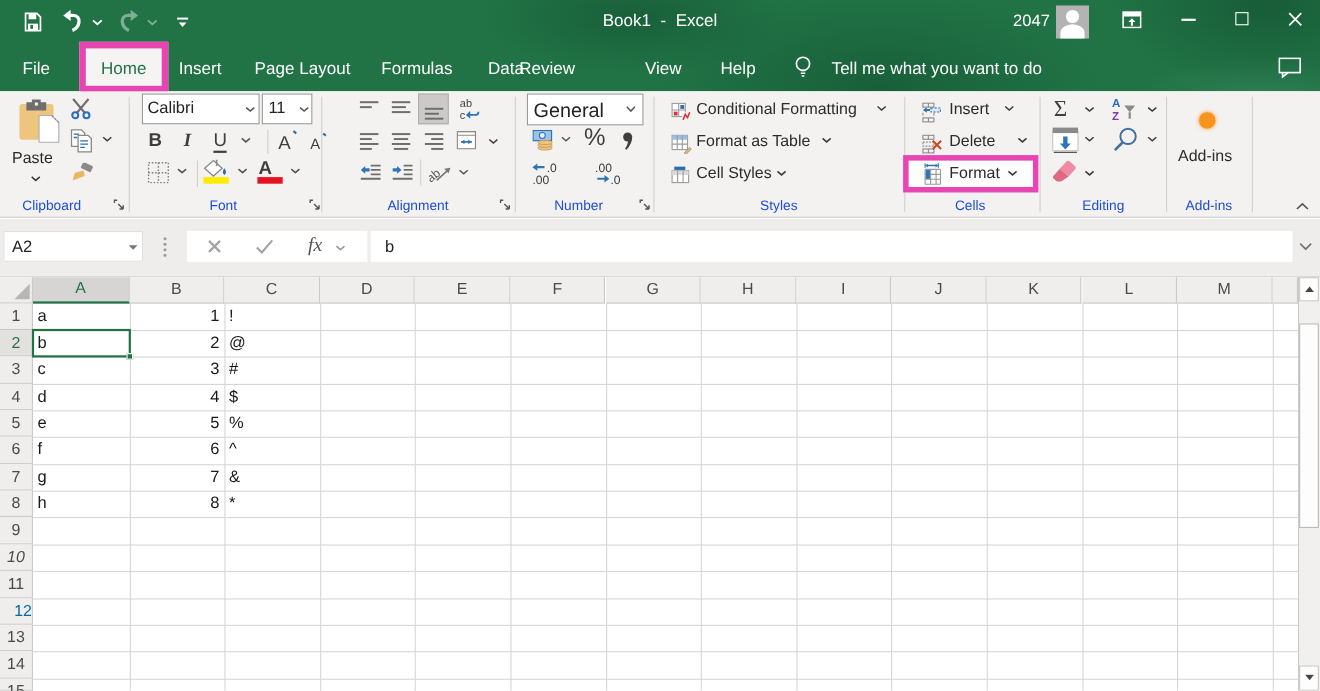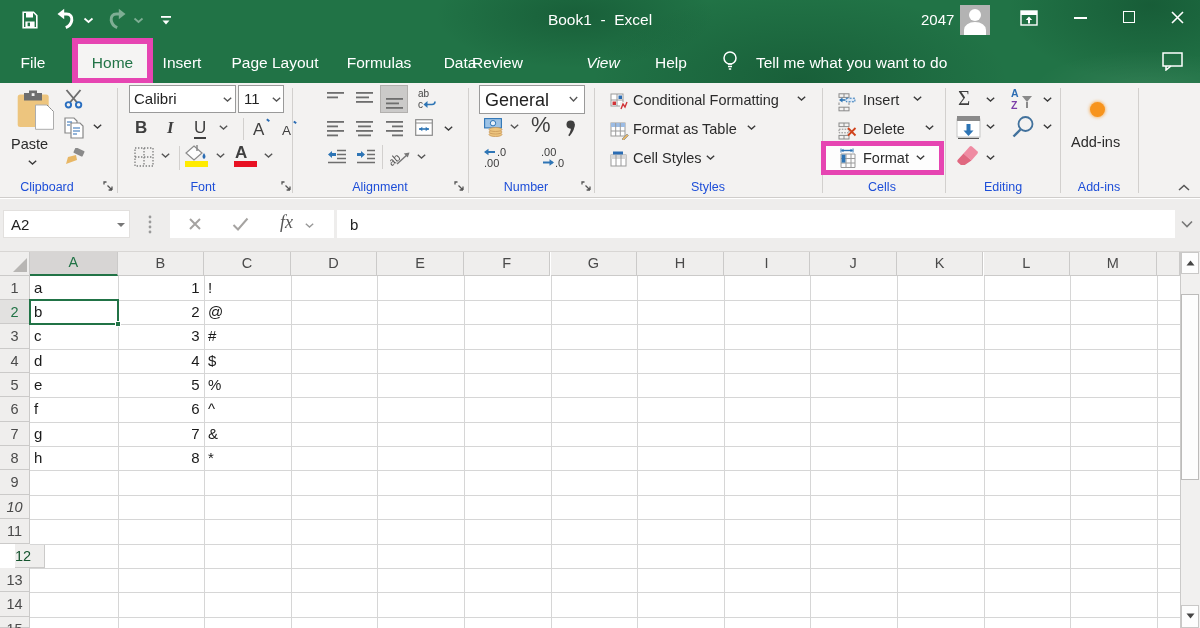--- a/index.html
+++ b/index.html
@@ -58,21 +58,21 @@
 <div class="abs" style="left:1123px;top:11px;width:12px;height:12px;border:1.6px solid #fff;"></div>
 <svg class="abs" style="left:1171px;top:11px;" width="13" height="13" viewBox="0 0 13 13">
     <path d="M1 1 L12 12 M12 1 L1 12" stroke="#fff" stroke-width="1.6"></path>
   </svg>
 <div class="abs" style="left:-27px;top:53.5px;width:120px;text-align:center;font-size:15.5px;color:#fff;">File</div>
 <div class="abs" style="left:122px;top:53.5px;width:120px;text-align:center;font-size:15.5px;color:#fff;">Insert</div>
 <div class="abs" style="left:215px;top:53.5px;width:120px;text-align:center;font-size:15.5px;color:#fff;">Page Layout</div>
 <div class="abs" style="left:319px;top:53.5px;width:120px;text-align:center;font-size:15.5px;color:#fff;">Formulas</div>
 <div class="abs" style="left:400px;top:53.5px;width:120px;text-align:center;font-size:15.5px;color:#fff;">Data</div>
 <div class="abs" style="left:472px;top:53.5px;width:120px;text-align:left;font-size:15.5px;color:#fff;">Review</div>
-<div class="abs" style="left:543px;top:53.5px;width:120px;text-align:center;font-size:15.5px;color:#fff;font-style:italic;">View</div>
+<div class="abs" style="left:543px;top:53.5px;width:120px;text-align:center;font-size:15.5px;color:#fff;">View</div>
 <div class="abs" style="left:611px;top:53.5px;width:120px;text-align:center;font-size:15.5px;color:#fff;">Help</div>
 <div class="abs" style="left:72px;top:38px;width:81px;height:46px;border:6px solid #e645b2;background:#f5f4f3;"></div>
 <div class="abs" style="left:78px;top:53.5px;width:69px;text-align:center;font-size:15.5px;color:#217346;">Home</div>
 <svg class="abs" style="left:722px;top:50px;" width="16" height="22" viewBox="0 0 16 22">
 <circle cx="8" cy="8" r="6" fill="none" stroke="#fff" stroke-width="1.5"></circle>
 <path d="M6 14 L10 14 M6 16.5 L10 16.5 M6.8 19 L9.2 19" stroke="#fff" stroke-width="1.4"></path>
 </svg>
 <div class="abs" style="left:756px;top:53.5px;font-size:15.5px;color:#fff;">Tell me what you want to do</div>
 <svg class="abs" style="left:1162px;top:52px;" width="21" height="19" viewBox="0 0 21 19">
 <rect x="1" y="1" width="19" height="13" fill="none" stroke="#fff" stroke-width="1.5"></rect>
@@ -456,21 +456,21 @@
 <div class="abs" style="left:0;top:299.96px;width:30px;height:24.36px;background:#e2e1e0;border-right:1px solid #cbcac9;border-bottom:1px solid #cbcac9;line-height:24.36px;text-align:center;font-size:14.5px;color:#217346;">2</div>
 <div class="abs" style="left:0;top:324.32px;width:30px;height:24.36px;background:#efeeed;border-right:1px solid #cbcac9;border-bottom:1px solid #cbcac9;line-height:24.36px;text-align:center;font-size:14.5px;color:#4a4a4a;">3</div>
 <div class="abs" style="left:0;top:348.68px;width:30px;height:24.36px;background:#efeeed;border-right:1px solid #cbcac9;border-bottom:1px solid #cbcac9;line-height:24.36px;text-align:center;font-size:14.5px;color:#4a4a4a;">4</div>
 <div class="abs" style="left:0;top:373.04px;width:30px;height:24.36px;background:#efeeed;border-right:1px solid #cbcac9;border-bottom:1px solid #cbcac9;line-height:24.36px;text-align:center;font-size:14.5px;color:#4a4a4a;">5</div>
 <div class="abs" style="left:0;top:397.40px;width:30px;height:24.36px;background:#efeeed;border-right:1px solid #cbcac9;border-bottom:1px solid #cbcac9;line-height:24.36px;text-align:center;font-size:14.5px;color:#4a4a4a;">6</div>
 <div class="abs" style="left:0;top:421.76px;width:30px;height:24.36px;background:#efeeed;border-right:1px solid #cbcac9;border-bottom:1px solid #cbcac9;line-height:24.36px;text-align:center;font-size:14.5px;color:#4a4a4a;">7</div>
 <div class="abs" style="left:0;top:446.12px;width:30px;height:24.36px;background:#efeeed;border-right:1px solid #cbcac9;border-bottom:1px solid #cbcac9;line-height:24.36px;text-align:center;font-size:14.5px;color:#4a4a4a;">8</div>
 <div class="abs" style="left:0;top:470.48px;width:30px;height:24.36px;background:#efeeed;border-right:1px solid #cbcac9;border-bottom:1px solid #cbcac9;line-height:24.36px;text-align:center;font-size:14.5px;color:#4a4a4a;">9</div>
 <div class="abs" style="left:0;top:494.84px;width:30px;height:24.36px;background:#efeeed;border-right:1px solid #cbcac9;border-bottom:1px solid #cbcac9;line-height:24.36px;text-align:center;font-size:14.5px;color:#4a4a4a;font-style:italic;">10</div>
 <div class="abs" style="left:0;top:519.20px;width:30px;height:24.36px;background:#efeeed;border-right:1px solid #cbcac9;border-bottom:1px solid #cbcac9;line-height:24.36px;text-align:center;font-size:14.5px;color:#4a4a4a;">11</div>
-<div class="abs" style="left:15px;top:543.56px;width:30px;height:24.36px;background:#efeeed;border-right:1px solid #cbcac9;border-bottom:1px solid #cbcac9;line-height:24.36px;text-align:left;font-size:14.5px;color:#14532d;">12</div>
+<div class="abs" style="left:0;top:543.56px;width:30px;height:24.36px;background:#efeeed;border-right:1px solid #cbcac9;border-bottom:1px solid #cbcac9;line-height:24.36px;text-align:right;font-size:14.5px;color:#0369a1;">12</div>
 <div class="abs" style="left:0;top:567.92px;width:30px;height:24.36px;background:#efeeed;border-right:1px solid #cbcac9;border-bottom:1px solid #cbcac9;line-height:24.36px;text-align:center;font-size:14.5px;color:#4a4a4a;">13</div>
 <div class="abs" style="left:0;top:592.28px;width:30px;height:24.36px;background:#efeeed;border-right:1px solid #cbcac9;border-bottom:1px solid #cbcac9;line-height:24.36px;text-align:center;font-size:14.5px;color:#4a4a4a;">14</div>
 <div class="abs" style="left:0;top:616.64px;width:30px;height:11.36px;background:#efeeed;border-right:1px solid #cbcac9;border-bottom:1px solid #cbcac9;line-height:24.36px;text-align:center;font-size:14.5px;color:#4a4a4a;">15</div>
 <div class="abs" style="left:117.5px;top:275.6px;width:1px;height:352.4px;background:#d6d6d6;"></div>
 <div class="abs" style="left:204.1px;top:275.6px;width:1px;height:352.4px;background:#d6d6d6;"></div>
 <div class="abs" style="left:290.7px;top:275.6px;width:1px;height:352.4px;background:#d6d6d6;"></div>
 <div class="abs" style="left:377.3px;top:275.6px;width:1px;height:352.4px;background:#d6d6d6;"></div>
 <div class="abs" style="left:463.9px;top:275.6px;width:1px;height:352.4px;background:#d6d6d6;"></div>
 <div class="abs" style="left:550.5px;top:275.6px;width:1px;height:352.4px;background:#d6d6d6;"></div>
 <div class="abs" style="left:637.1px;top:275.6px;width:1px;height:352.4px;background:#d6d6d6;"></div>

